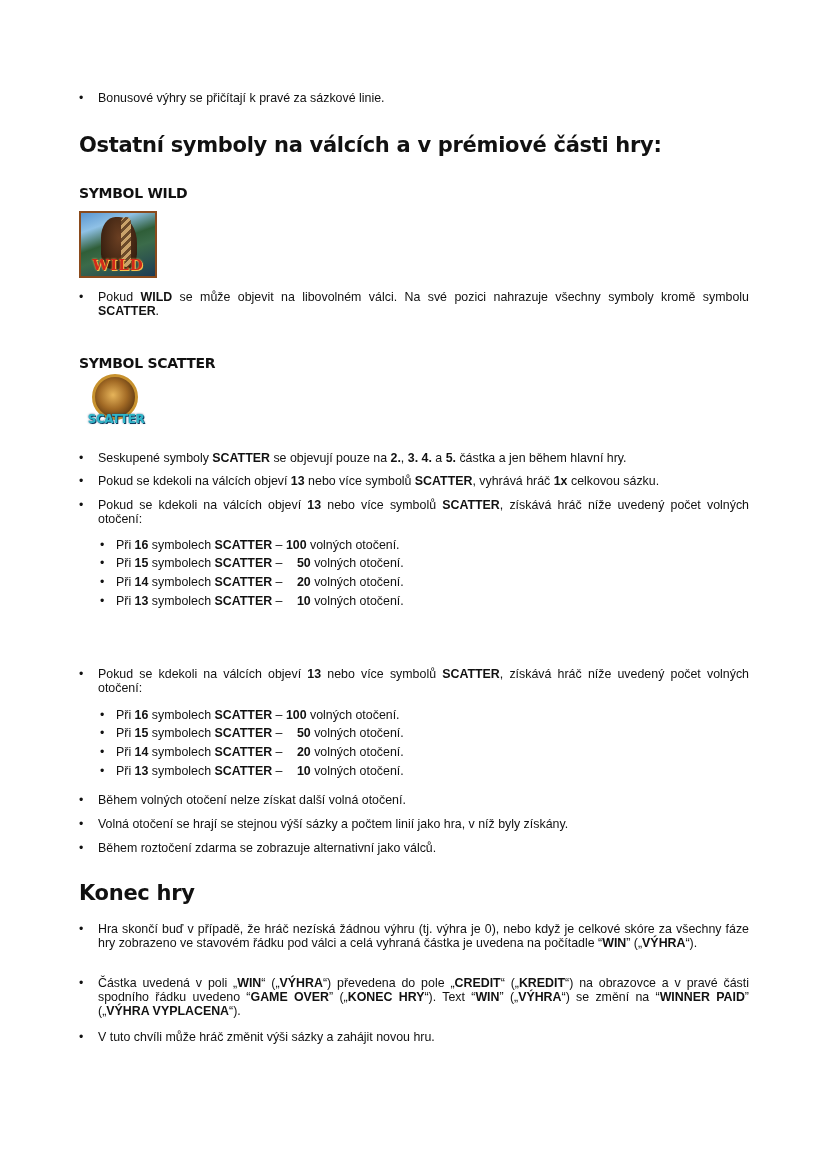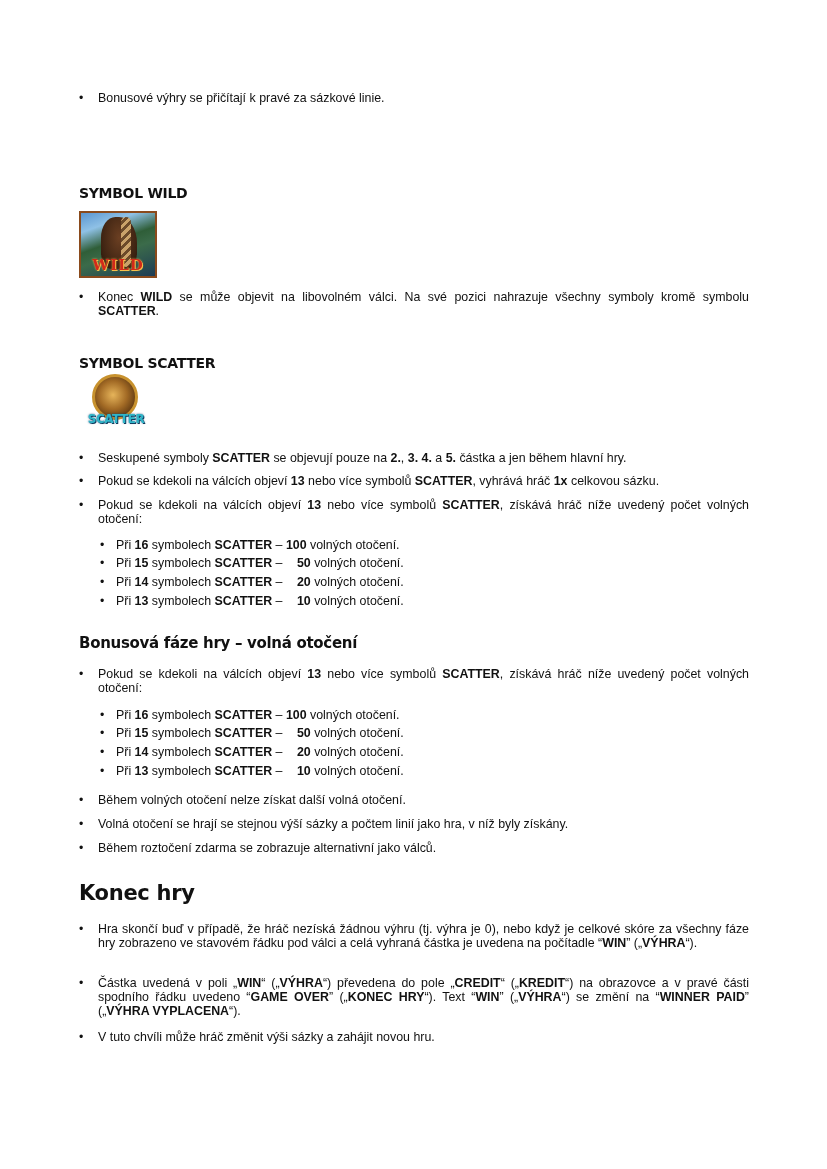--- a/index.html
+++ b/index.html
@@ -28,30 +28,31 @@
 </head>
 <body>
 
 <div class="page">
 
   <div class="bul body-text" style="top:91px;">
     <span class="dot">•</span>
     <div class="txt">Bonusové výhry se přičítají k pravé za sázkové linie.</div>
   </div>
 
+  <h1 class="heading h1" style="top:133px;">Ostatní symboly na válcích a v prémiové části hry:</h1>
 
   <h2 class="heading h2" style="top:185px;">SYMBOL WILD</h2>
   <div class="wild-img">
     <div class="horse"></div>
     <div class="mane"></div>
     <div class="lbl">WILD</div>
   </div>
   <div class="bul body-text" style="top:290px;">
     <span class="dot">•</span>
-    <div class="txt"><span>Konec </span><b>WILD</b><span> se může objevit na libovolném válci. Na své pozici nahrazuje všechny symboly kromě symbolu </span><b>SCATTER</b><span>.</span></div>
+    <div class="txt"><span>Pokud </span><b>WILD</b><span> se může objevit na libovolném válci. Na své pozici nahrazuje všechny symboly kromě symbolu </span><b>SCATTER</b><span>.</span></div>
   </div>
 
   <h2 class="heading h2" style="top:355px;">SYMBOL SCATTER</h2>
   <div class="scatter-img">
     <div class="disc"></div>
     <div class="lbl">SCATTER</div>
   </div>
 
   <div class="bul body-text" style="top:451px;">
     <span class="dot">•</span>
@@ -76,21 +77,20 @@
   </div>
   <div class="sub body-text" style="top:575px;">
     <span class="dot">•</span>
     <div class="txt"><span>Při </span><b>14</b><span> symbolech </span><b>SCATTER</b><span> – </span><span class="pad"></span><b>20</b><span> volných otočení.</span></div>
   </div>
   <div class="sub body-text" style="top:594px;">
     <span class="dot">•</span>
     <div class="txt"><span>Při </span><b>13</b><span> symbolech </span><b>SCATTER</b><span> – </span><span class="pad"></span><b>10</b><span> volných otočení.</span></div>
   </div>
 
-  <h2 class="heading h2" style="top:634px; font-size:15px;">Bonusová fáze hry – volná otočení</h2>
   <div class="bul body-text" style="top:667px;">
     <span class="dot">•</span>
     <div class="txt"><span>Pokud se kdekoli na válcích objeví </span><b>13</b><span> nebo více symbolů </span><b>SCATTER</b><span>, získává hráč níže uvedený počet volných otočení:</span></div>
   </div>
 
   <div class="sub body-text" style="top:708px;">
     <span class="dot">•</span>
     <div class="txt"><span>Při </span><b>16</b><span> symbolech </span><b>SCATTER</b><span> – </span><b>100</b><span> volných otočení.</span></div>
   </div>
   <div class="sub body-text" style="top:726px;">

